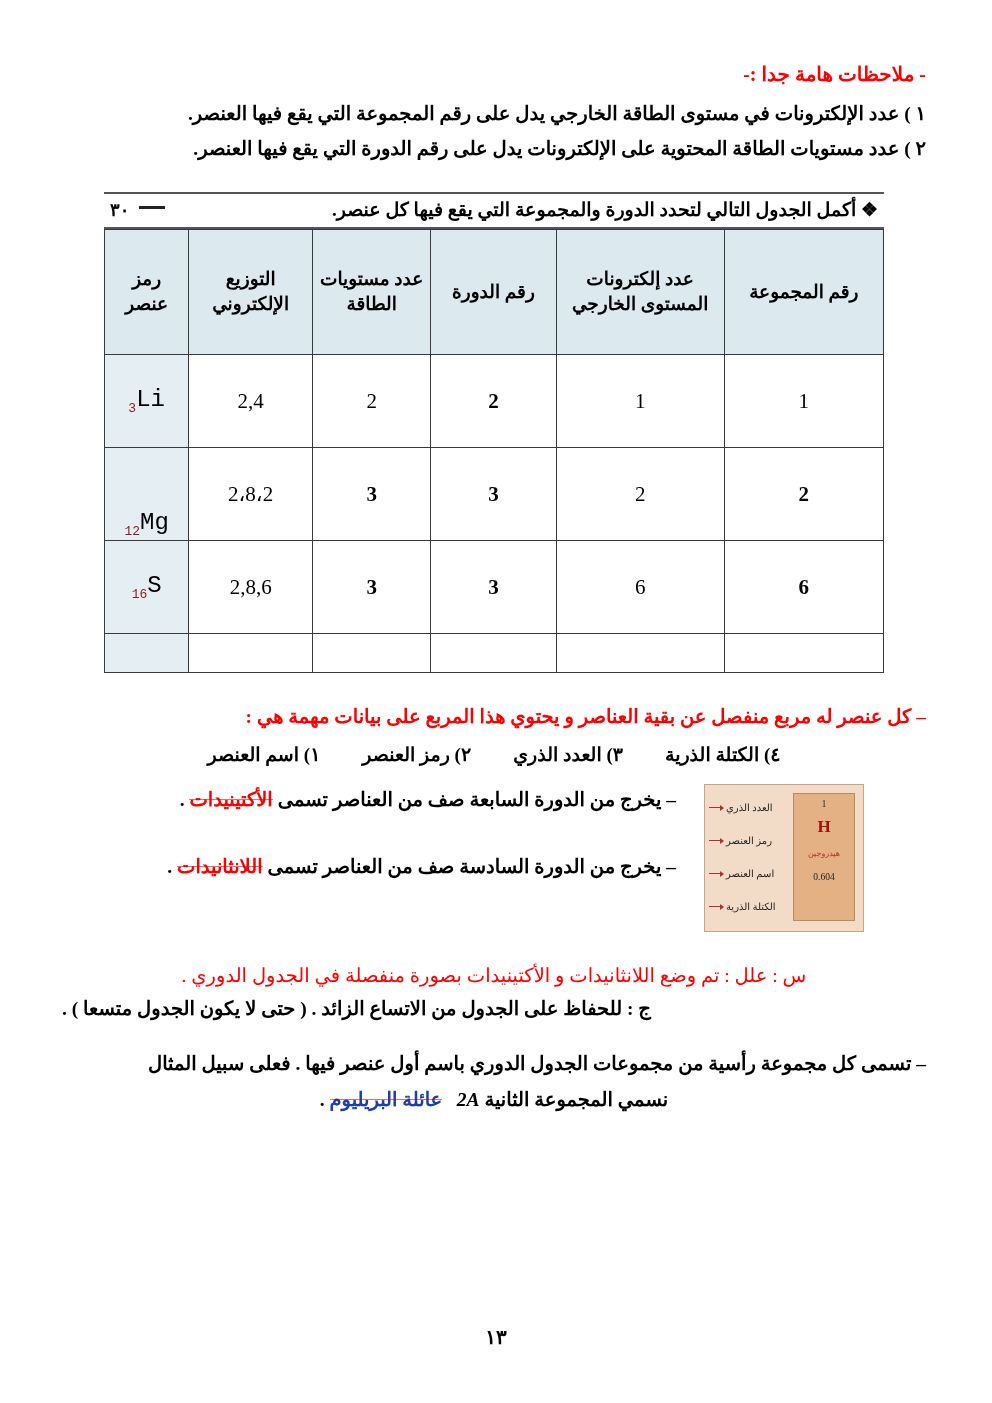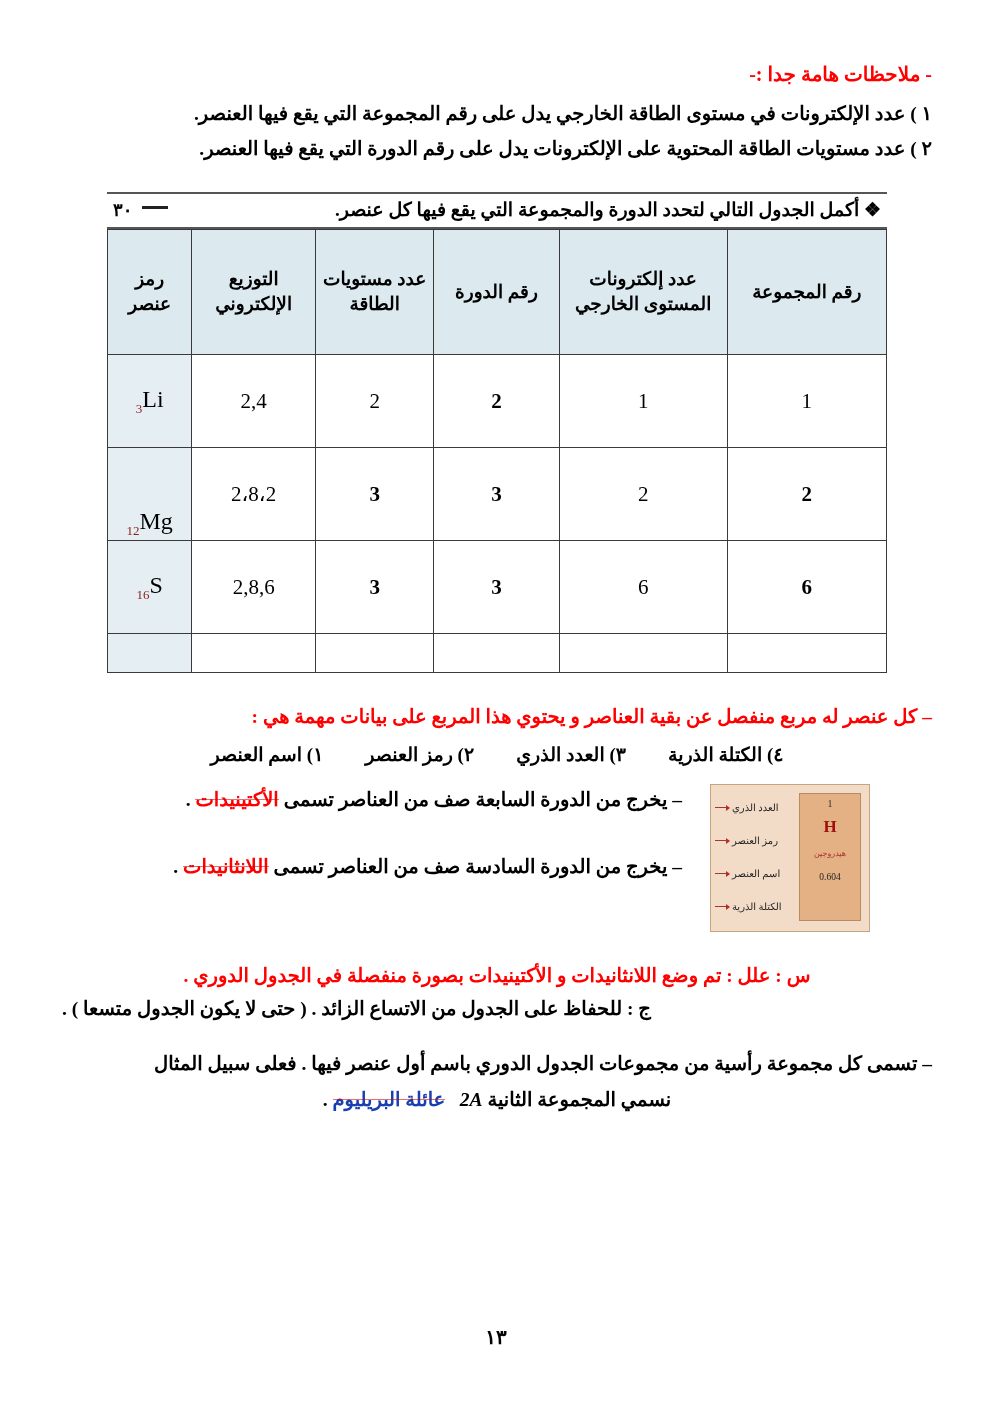--- a/index.html
+++ b/index.html
@@ -19,21 +19,21 @@
     position: relative;
     width: 992px;
     height: 1403px;
     padding: 0;
     box-sizing: border-box;
   }
 
   .content {
     position: absolute;
     top: 62px;
-    right: 60px;
+    right: 66px;
     left: 62px;
   }
 
   .heading-red {
     color: #ff0000;
     font-weight: bold;
     font-size: 20px;
     text-align: right;
     direction: rtl;
     margin-bottom: 10px;
@@ -117,21 +117,21 @@
   td.col-levels { width: 120px; }
   td.col-config { width: 125px; }
   td.col-symbol { width: 85px; background: #e5eef2; }
 
   th.col-period { border-right: 2px solid #111; border-left: 2px solid #111; }
   th.col-symbol { background: #dce9ef; }
 
   .bold-cell { font-weight: bold; }
   .sym {
     font-size: 24px;
-    font-family: Liberation Serif, serif;
+    font-family: Liberation Mono, monospace;
     text-align: right;
   }
   .sym .num {
     font-size: 13px;
     color: #8b1a1a;
     vertical-align: sub;
   }
   tbody tr:last-child td { height: 36px; font-size: 0; }
 
   
@@ -250,21 +250,21 @@
     content: "";
     position: absolute;
     left: 0; right: 0;
     top: 45%;
     border-top: 1.5px solid #c00;
     opacity: .55;
   }
 
   .q-red {
     color: #ff0000;
-    font-weight: bold;
+    font-weight: normal;
     font-size: 19.5px;
     direction: rtl;
     text-align: center;
     margin-top: 20px;
   }
   .ans-line {
     direction: rtl;
     text-align: left;
     font-size: 19.5px;
     font-weight: bold;

